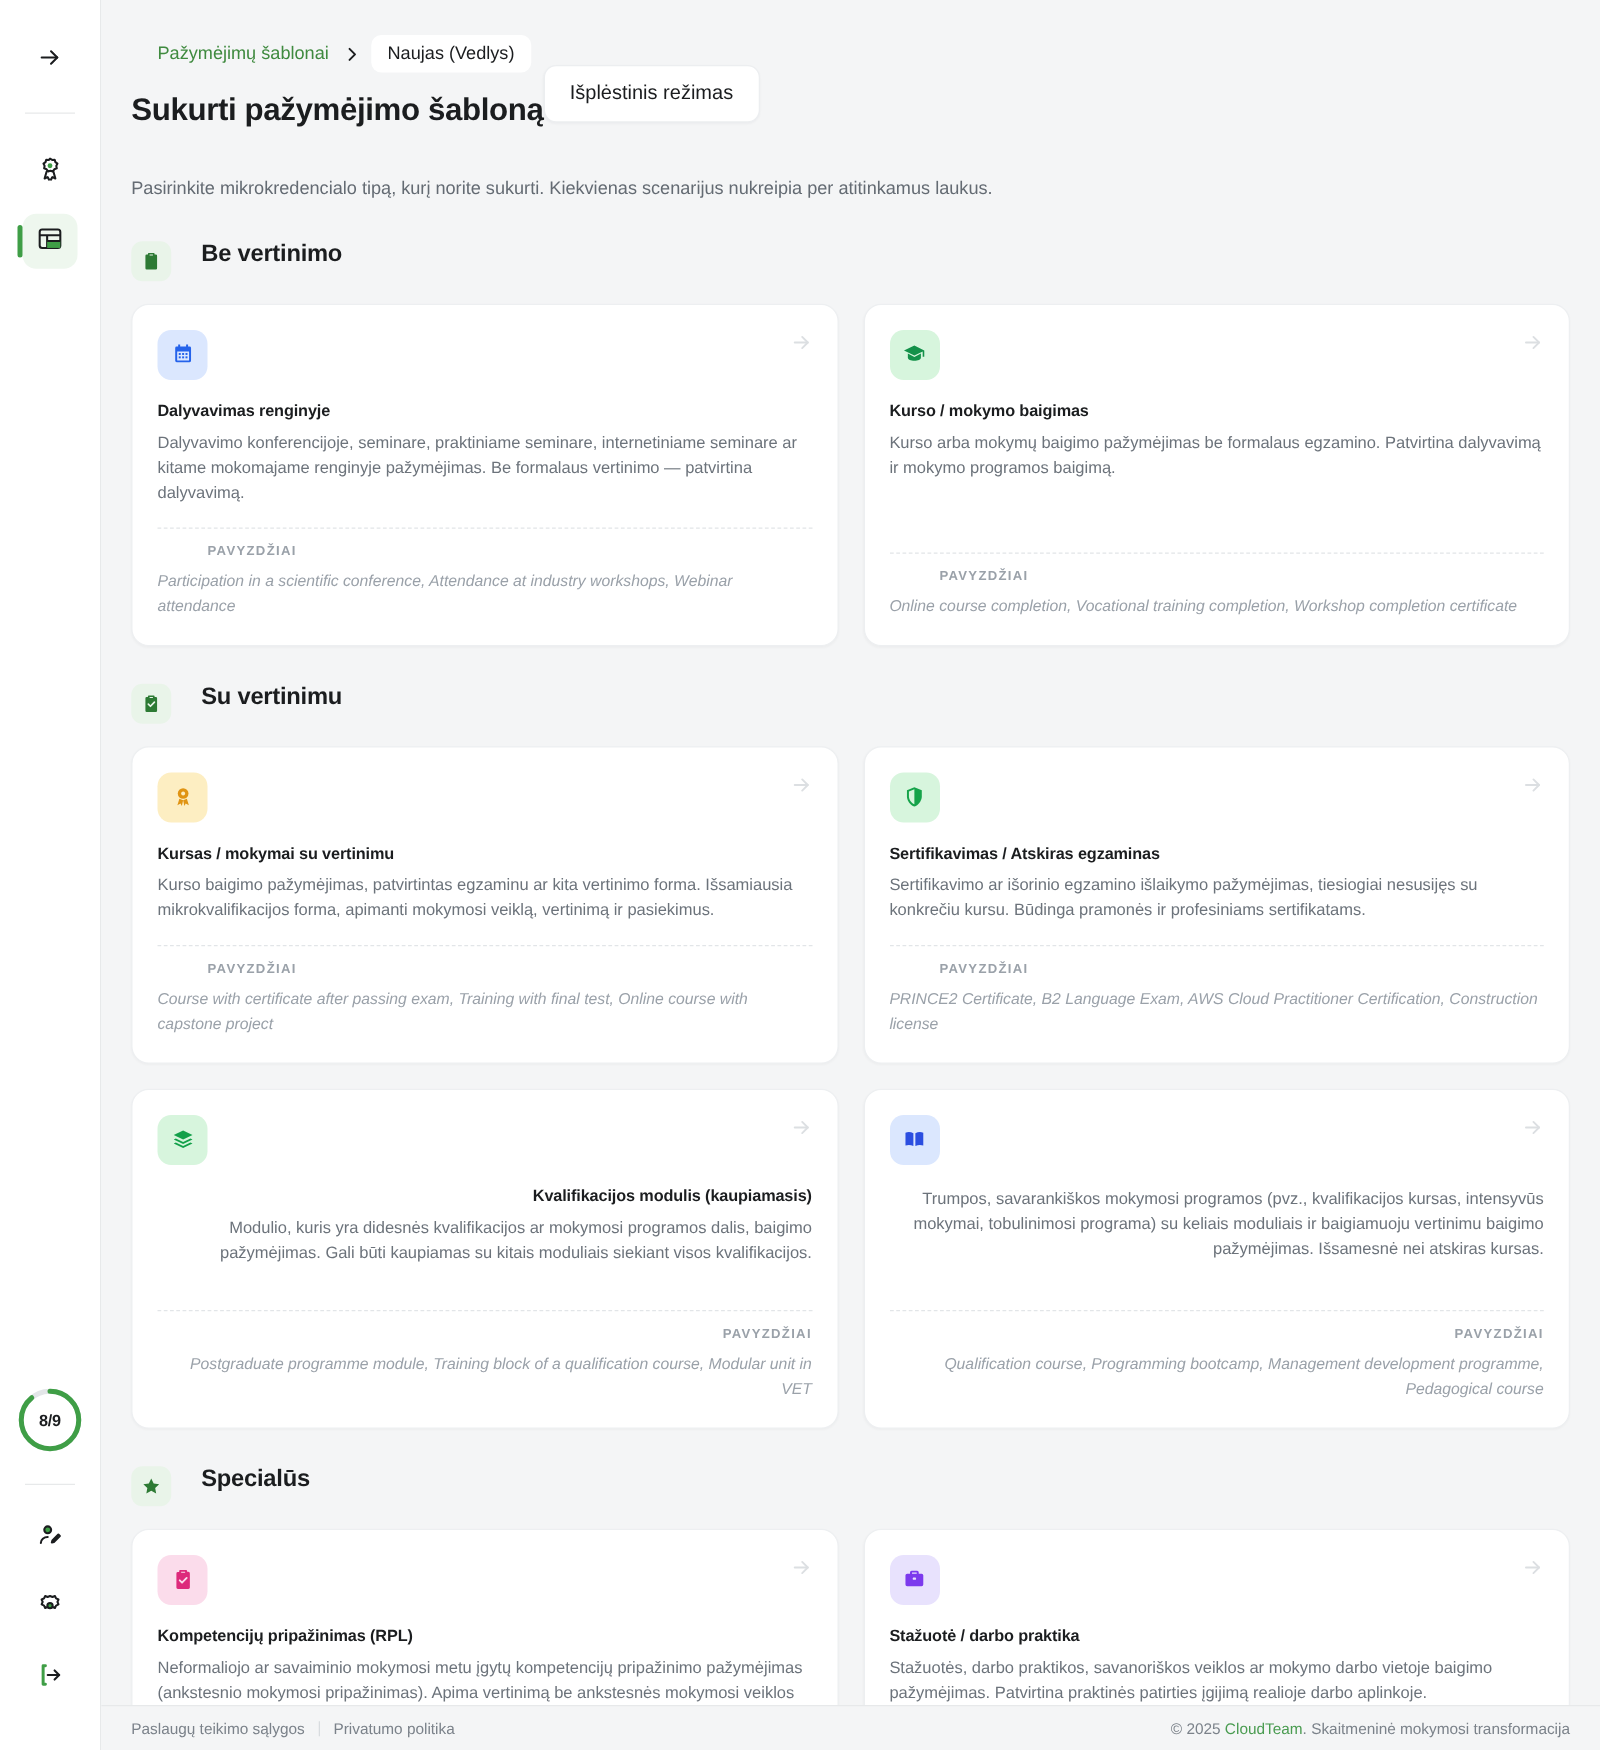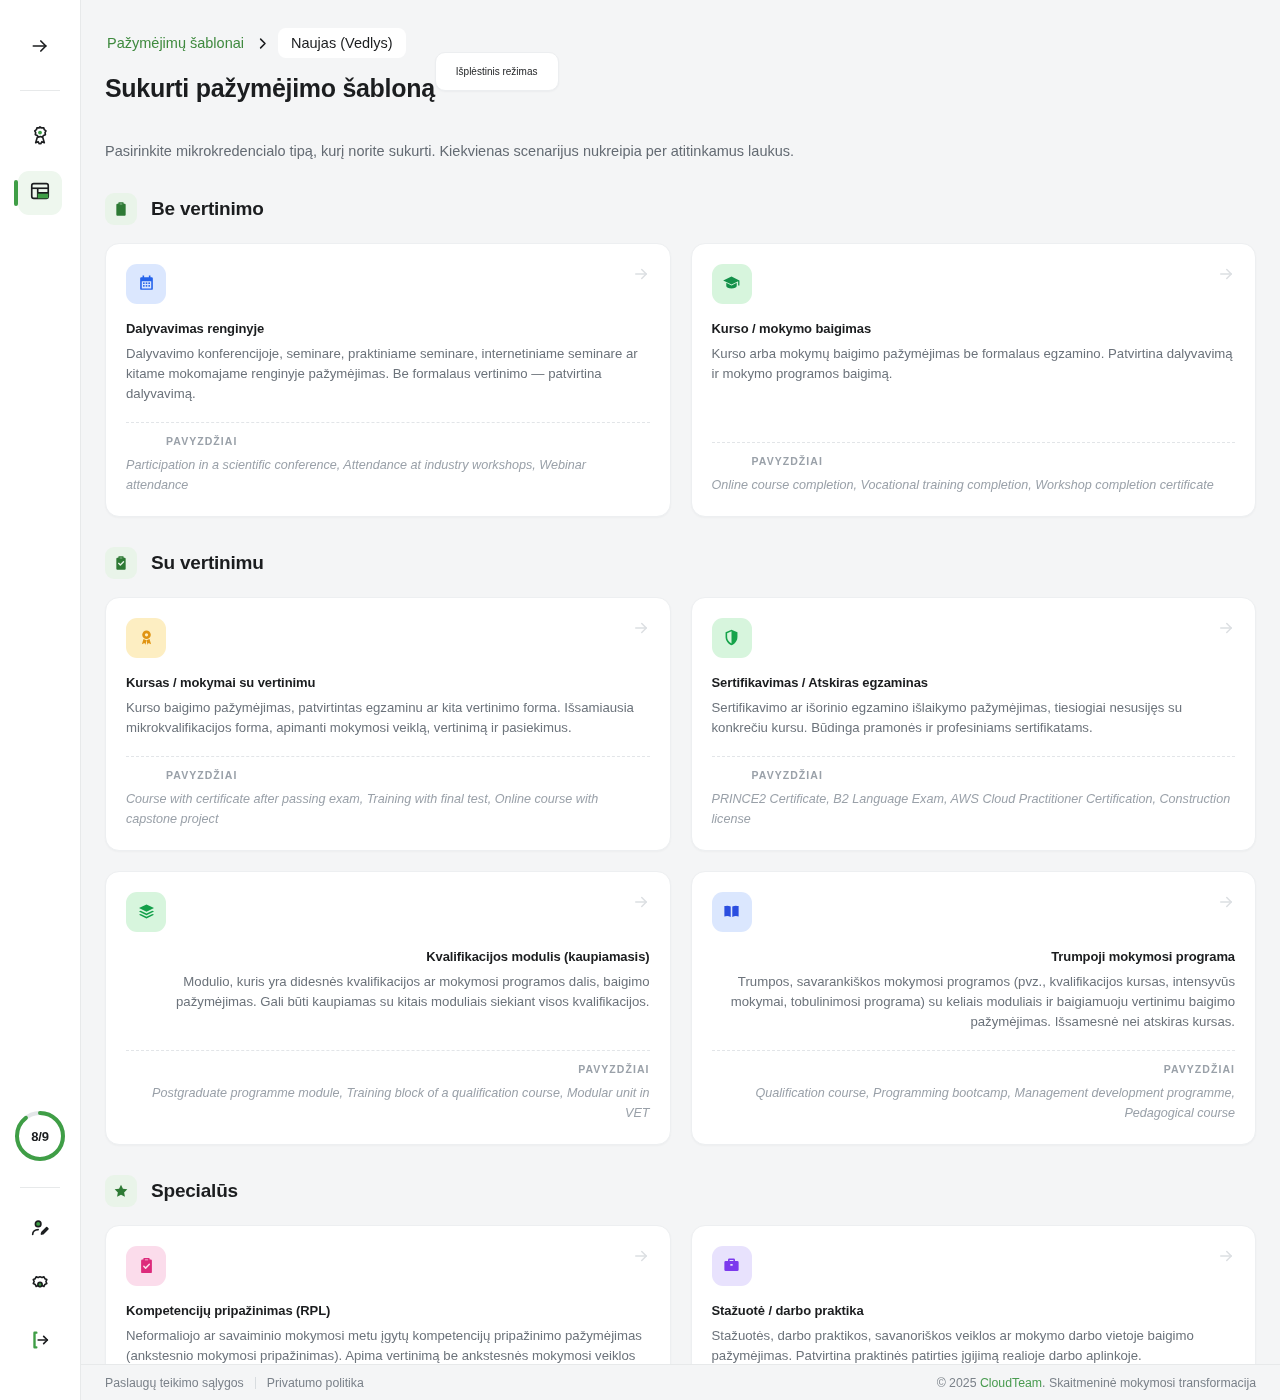--- a/index.html
+++ b/index.html
@@ -83,20 +83,21 @@
   }
 
   
   .breadcrumb { display: flex; align-items: center; gap: 4px; height: 30px; }
   .bc-link {
     color: #3f8a3f;
     font-size: 14.5px;
     padding: 4px 2px;
     cursor: pointer;
     font-weight: 400;
+    margin-left: 19px;
   }
   .bc-sep {
     color: #1b1d1f;
     display: flex; align-items: center; justify-content: center;
     width: 24px; height: 24px;
   }
   .bc-current {
     background: #ffffff;
     border-radius: 8px;
     padding: 7px 13px;
@@ -113,38 +114,38 @@
     font-size: 25px;
     font-weight: 700;
     color: #1b1d1f;
     letter-spacing: -0.3px;
   }
   .adv-btn {
     background: #ffffff;
     border: 1px solid #eceef0;
     border-radius: 10px;
     padding: 13px 20px;
-    font-size: 10px;
+    font-size: 16px;
     color: #1b1d1f;
     cursor: pointer;
     font-family: inherit;
     box-shadow: 0 1px 2px rgba(16,24,40,0.04);
     margin-top: -22px;
   }
   .subtitle {
     margin-top: 38px;
     font-size: 14.5px;
     color: #646b73;
     line-height: 1.5;
   }
 
   
   .section { margin-top: 30px; }
   .section-head {
-    display: flex; align-items: center; gap: 14px;
+    display: flex; gap: 24px;
     margin-bottom: 18px;
   }
   .section-badge {
     width: 32px; height: 32px;
     border-radius: 9px;
     background: #e9f4e9;
     display: flex; align-items: center; justify-content: center;
     color: #2d7a34;
   }
   .section-title {
@@ -482,21 +483,20 @@
                   <line x1="5" y1="12" x2="19" y2="12"></line>
                   <polyline points="13 6 19 12 13 18"></polyline>
                 </svg>
             </div>
             <div class="card-icon" style="background:#dbe7fe;color:#2b4ee0">
               <svg width="19" height="19" viewBox="0 0 24 24" fill="currentColor">
                 <path d="M3 5.2c2.6-.9 5.3-.9 8 .6v13c-2.7-1.5-5.4-1.5-8-.6V5.2z"></path>
                 <path d="M21 5.2c-2.6-.9-5.3-.9-8 .6v13c2.7-1.5 5.4-1.5 8-.6V5.2z"></path>
               </svg>
             </div>
-            <h3 class="card-title">Trumpoji mokymosi programa</h3>
             <p class="card-desc">Trumpos, savarankiškos mokymosi programos (pvz., kvalifikacijos kursas, intensyvūs mokymai, tobulinimosi programa) su keliais moduliais ir baigiamuoju vertinimu baigimo pažymėjimas. Išsamesnė nei atskiras kursas.</p>
             <div class="card-sep"></div>
             <div class="card-ex-label">PAVYZDŽIAI</div>
             <div class="card-ex">Qualification course, Programming bootcamp, Management development programme, Pedagogical course</div>
           </div>
         </div>
       </section>
 
       <section class="section">
         <div class="section-head">

